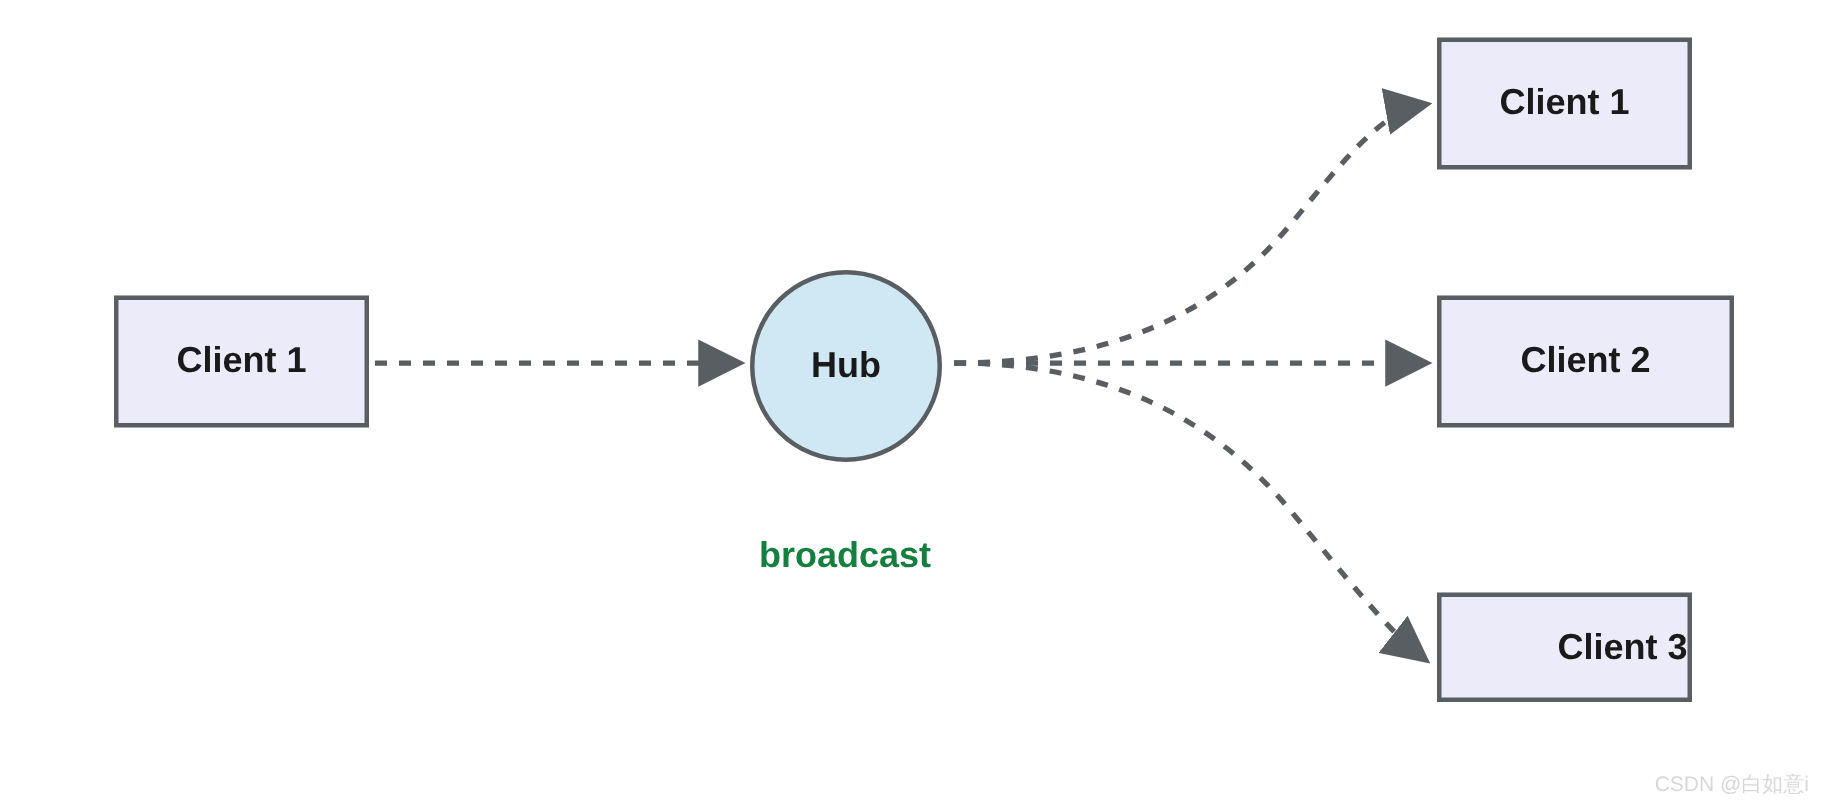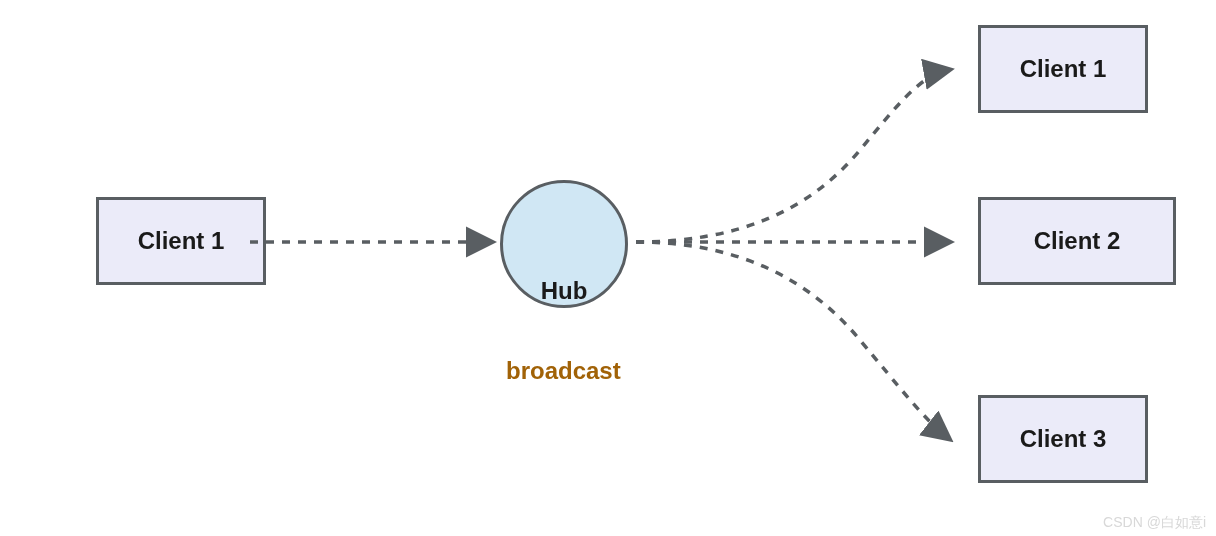--- a/index.html
+++ b/index.html
@@ -13,39 +13,38 @@
     .box {
       position: absolute;
       background: #ebebf9;
       border: 3px solid #595e62;
       display: flex;
       align-items: center;
       justify-content: center;
       font-weight: bold;
       font-size: 24px;
       color: #1a1a1a;
-      margin-left: 20px;
     }
     .circle {
       position: absolute;
       background: #d0e7f4;
       border: 3px solid #595e62;
       border-radius: 50%;
       display: flex;
-      align-items: flex-end;
+      align-items: center;
       justify-content: center;
       font-weight: bold;
       font-size: 24px;
       color: #1a1a1a;
     }
     .caption {
       position: absolute;
       font-weight: bold;
       font-size: 24px;
-      color: #a16207;
+      color: #15803d;
     }
     .watermark {
       position: absolute;
       right: 10px;
       bottom: 4px;
       font-size: 14px;
       color: #d8d8d8;
       font-family: Arial, sans-serif;
       text-align: center;
     }
@@ -70,21 +69,21 @@
 </div>
 
 <div class="box" style="left:958px; top:25px; width:170px; height:88px;">
   <span>Client 1</span>
 </div>
 
 <div class="box" style="left:958px; top:197px; width:198px; height:88px;">
   <span>Client 2</span>
 </div>
 
-<div class="box" style="left:958px; top:395px; width:170px; height:88px;">
+<div class="box" style="left:958px; top:395px; width:170px; height:73px;justify-content:flex-end;">
   <span>Client 3</span>
 </div>
 
 <div class="caption" style="left:506px; top:357px;">broadcast</div>
 
 <div class="watermark">CSDN @白如意i</div>
 
 <svg class="arrows">
   <defs>
     <marker id="arrowhead" markerWidth="9" markerHeight="9" refX="7" refY="4.5" orient="auto">

